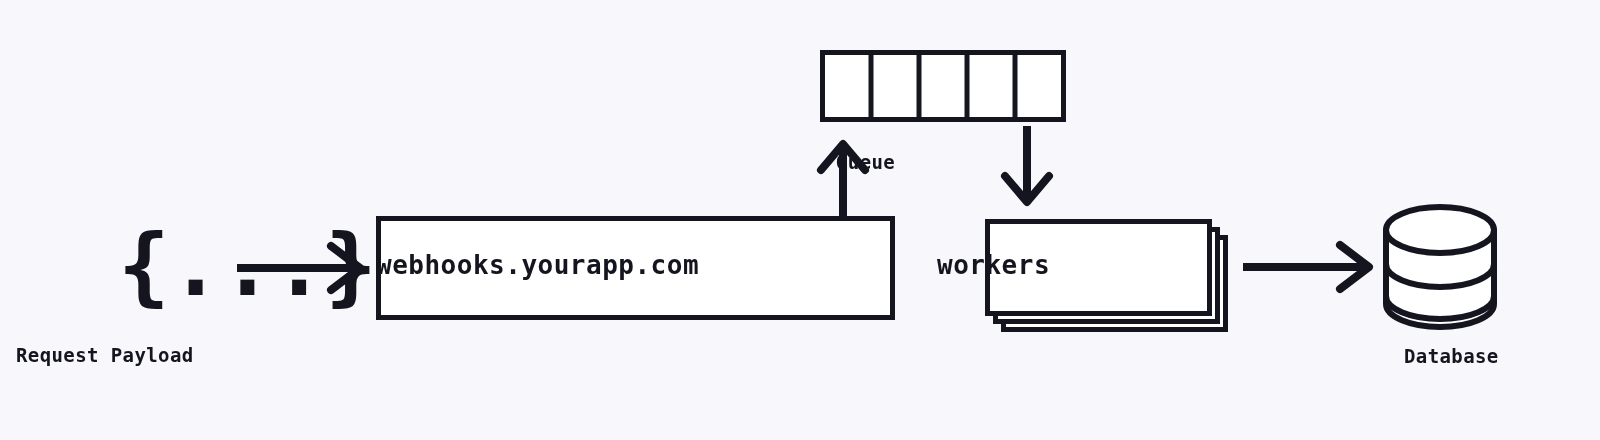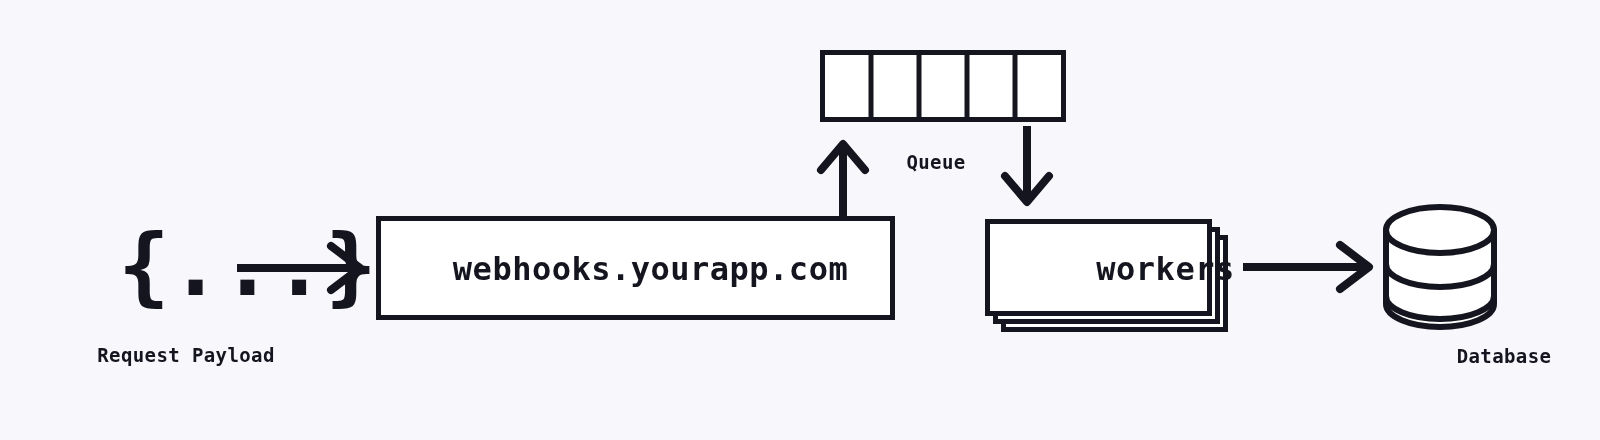--- a/index.html
+++ b/index.html
@@ -25,26 +25,25 @@
     top: 0;
     width: 1600px;
     height: 440px;
   }
   .node-label {
     position: absolute;
     font-family: "DejaVu Sans Mono", monospace;
     font-weight: bold;
     color: #15151f;
     white-space: nowrap;
-    text-align: center;
+    text-align: left;
   }
   .box-label {
-    font-size: 32px;
+    font-size: 26px;
     letter-spacing: 0.5px;
-    margin-left: 15px;
   }
   .caption {
     font-size: 19px;
     letter-spacing: 0.4px;
   }
   .braces {
     position: absolute;
     font-family: "DejaVu Sans Mono", monospace;
     font-weight: bold;
     color: #15151f;
@@ -112,17 +111,17 @@
   </svg>
 
   <div class="braces" style="left:118px; top:222px;">{...}</div>
 
   <div class="node-label caption" style="left:16px; top:344px; width:340px;">Request Payload</div>
 
   <div class="node-label box-label" style="left:376px; top:250px; width:519px;">webhooks.yourapp.com</div>
 
   <div class="node-label caption" style="left:836px; top:151px; width:200px;">Queue</div>
 
-  <div class="node-label box-label" style="left:1040px; top:250px; width:221px;">workers</div>
+  <div class="node-label box-label" style="left:937px; top:250px; width:221px;">workers</div>
 
   <div class="node-label caption" style="left:1404px; top:345px; width:200px;">Database</div>
 
 </div>
 
 </body></html>

